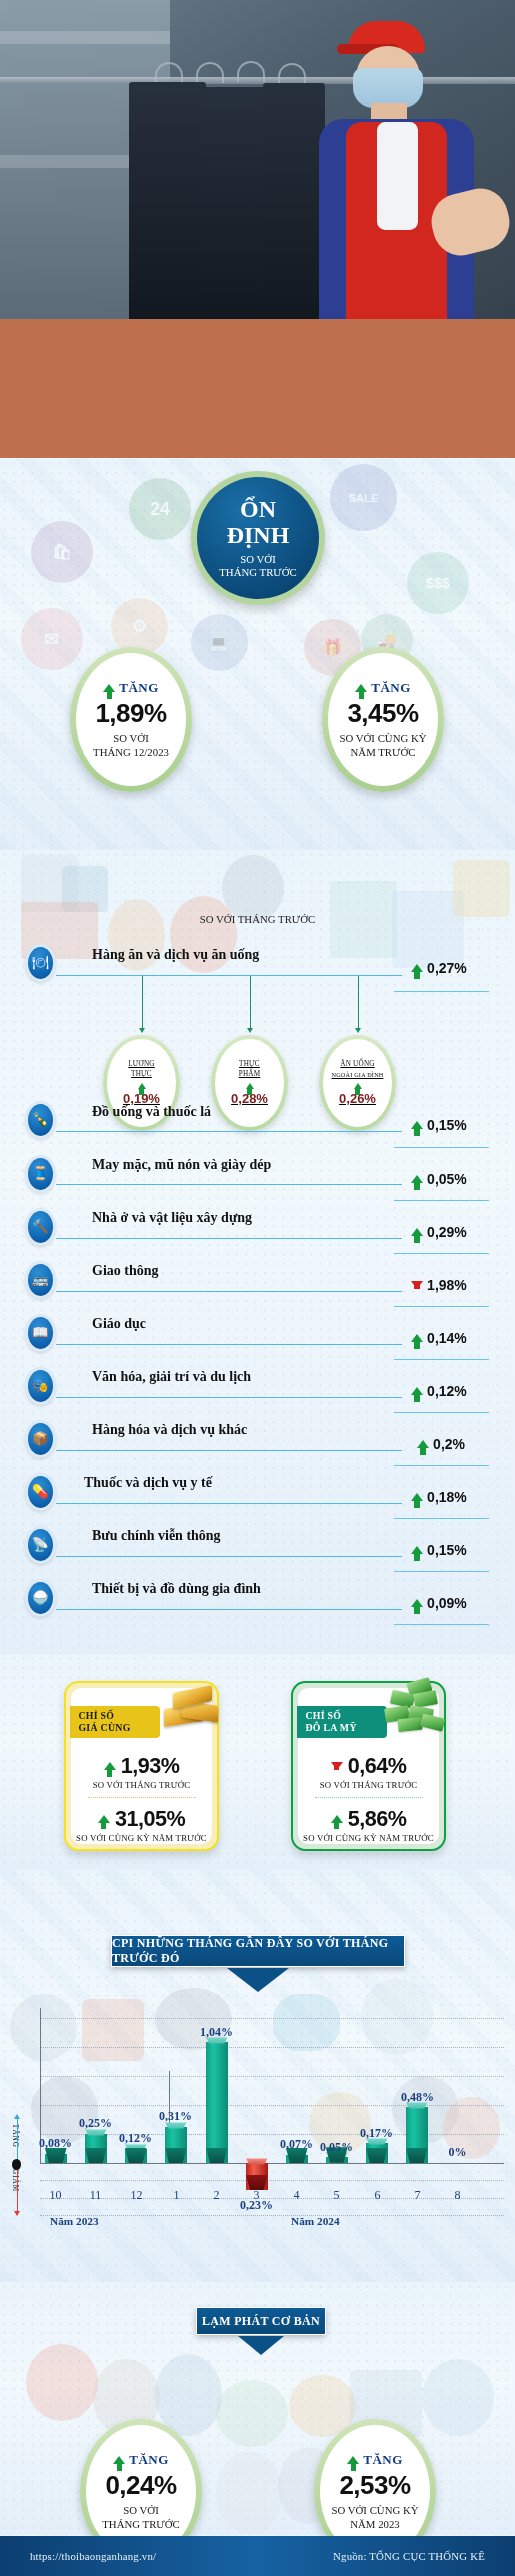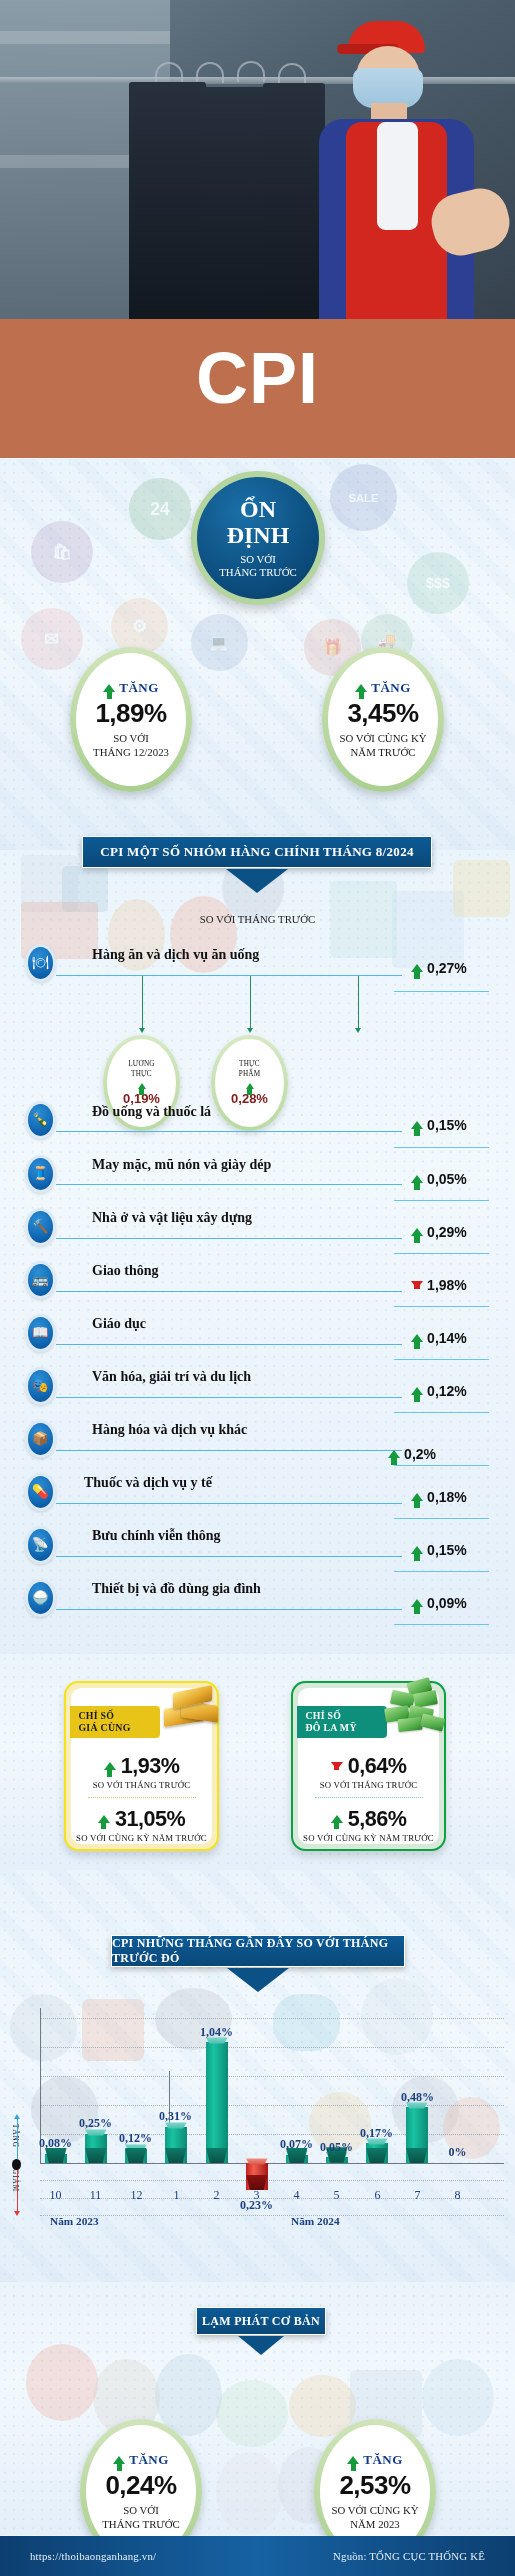--- a/index.html
+++ b/index.html
@@ -118,21 +118,21 @@
   .rowtitle { position:absolute; font-family:"Liberation Serif",serif; font-weight:bold; font-size:14px; color:#111; }
   .rowval { position:absolute; display:flex; align-items:center; gap:4.1px;
       font-family:"Liberation Sans",sans-serif; font-weight:bold; font-size:14px; color:#111; }
   .vline { position:absolute; width:1px; background:#1f8f5f; }
   .vtip { position:absolute; width:0;height:0; border-left:3.1px solid transparent;
       border-right:3.1px solid transparent; border-top:5.2px solid #1f8f5f; }
 
   .smalloval { position:absolute; width:77px; height:96px; border-radius:50%;
       background:linear-gradient(180deg,#d6e9c4,#b9d9a2); padding:4.1px; box-shadow:0 3.1px 6.2px rgba(0,0,0,.14);}
   .smalloval .in { width:100%;height:100%; border-radius:50%; background:#fff;
-      display:flex; flex-direction:column; align-items:center; justify-content:center; text-align:center;}
+      display:flex; flex-direction:column; align-items:center; justify-content:center; text-align:center;text-decoration:underline;}
   .smalloval .cap2 { font-family:"Liberation Serif",serif; font-size:7.2px; line-height:9.3px; color:#111; letter-spacing:0.2px;}
   .smalloval .num2 { font-family:"Liberation Sans",sans-serif; font-weight:bold; font-size:13px; color:#7f1d1d; margin-top:1px;}
   .arrow-up-s { width:0;height:0; border-left:4.6px solid transparent; border-right:4.6px solid transparent;
       border-bottom:6.7px solid #159a3c; position:relative; margin:3.6px 0 1px;}
   .arrow-up-s:after { content:""; position:absolute; left:-2.1px; top:6.7px; width:4.1px; height:6.2px; background:#159a3c;}
 
   
   .card { position:absolute; width:155px; height:170px; border-radius:14.4px; padding:5.2px;
       box-shadow:0 4.1px 8.2px rgba(0,0,0,.14); }
   .card .body { width:100%; height:100%; background:#fff; border-radius:10.3px; position:relative;
@@ -211,21 +211,20 @@
       <div class="mask"></div>
       <div class="neck"></div>
       <div class="torso"></div>
       <div class="vest"></div>
       <div class="shirt"></div>
       <div class="arm"></div>
     </div>
   </div>
 
   <div class="banner">
-    <div class="cpi">CPI</div>
   </div>
 
   <div class="bgpanel" style="top:459px;height:392px;">
     <div class="dots"></div>
     <div class="diag"></div>
     <div class="deco" style="left:129px;top:19px;width:62px;height:62px;background:#8fbf9c;text-decoration:underline;">
         <div class="lbl" style="font-size:17.5px;">24</div>
       </div>
     <div class="deco" style="left:330px;top:5.2px;width:67px;height:67px;background:#9aa8d4;">
         <div class="lbl" style="font-size:11.3px;">SALE</div>
@@ -292,25 +291,20 @@
     <div class="deco" style="left:62px;top:15.5px;width:46px;height:46px;background:#a9c9dd;border-radius:5.2px;"></div>
     <div class="deco" style="left:20.6px;top:52px;width:77px;height:57px;background:#e8a898;border-radius:4.1px;"></div>
     <div class="deco" style="left:108px;top:49px;width:57px;height:72px;background:#f0c89d;"></div>
     <div class="deco" style="left:170px;top:46px;width:67px;height:77px;background:#eda48f;"></div>
     <div class="deco" style="left:330px;top:31px;width:67px;height:77px;background:#bfe0dc;border-radius:5.2px;"></div>
     <div class="deco" style="left:392px;top:41px;width:72px;height:77px;background:#c9dff1;border-radius:5.2px;"></div>
     <div class="deco" style="left:453px;top:10.3px;width:57px;height:57px;background:#f0d79a;border-radius:6.2px;"></div>
     <div class="deco" style="left:222px;top:5.2px;width:62px;height:67px;background:#b8c4cf;"></div>
   </div>
 
-  <div class="ribbon" style="left:82px;top:836px;width:350px;">
-    <span>CPI MỘT SỐ NHÓM HÀNG CHÍNH THÁNG 8/2024</span>
-    <div class="tailw"></div>
-    <div class="tail"></div>
-  </div>
   <div class="sub-note-center" style="top:913px;">SO VỚI THÁNG TRƯỚC</div>
 
   <div class="icon-badge" style="left:25px;top:944px;">
     <div class="ic">🍽</div>
   </div>
   <div class="rowtitle" style="left:92px;top:947px;">Hàng ăn và dịch vụ ăn uống</div>
   <div class="rowline" style="left:56px;top:975px;width:346px;"></div>
   <div class="rowline2" style="left:394px;top:991px;width:95px;transform:skewX(-40deg);transform-origin:left;"></div>
   <div class="rowval" style="left:411px;top:960px;">
     <span class="arrow-up"></span>
@@ -333,20 +327,28 @@
     </div>
   </div>
   <div class="smalloval" style="left:211px;top:1035px;">
     <div class="in">
       <div class="cap2">THỰC</div>
       <div class="cap2">PHẨM</div>
       <span class="arrow-up-s"></span>
       <div class="num2">0,28%</div>
     </div>
   </div>
+  <div class="smalloval" style="left:319px;top:1035px;">
+    <div class="in">
+      <div class="cap2">ĂN UỐNG</div>
+      <div class="cap2" style="font-size:6.2px;">NGOÀI GIA ĐÌNH</div>
+      <span class="arrow-up-s"></span>
+      <div class="num2">0,26%</div>
+    </div>
+  </div>
 
   <div id="cat-rows">
       <div class="icon-badge" style="left: 25px; top: 1101px;">
         <div class="ic">🍾</div>
       </div>
       <div class="rowtitle" style="left: 92px; top: 1104px;">Đồ uống và thuốc lá</div>
       <div class="rowline" style="left: 56px; top: 1131px; width: 346px;"></div>
       <div class="rowline2" style="left: 394px; top: 1147px; width: 95px; transform: skewX(-40deg); transform-origin: left center;"></div>
       <div class="rowval" style="left: 411px; top: 1117px;">
         <span class="arrow-up"></span>
@@ -401,21 +403,21 @@
       <div class="rowval" style="left: 411px; top: 1383px;">
         <span class="arrow-up"></span>
         <span>0,12%</span>
       </div>
       <div class="icon-badge" style="left: 25px; top: 1420px;">
         <div class="ic">📦</div>
       </div>
       <div class="rowtitle" style="left: 92px; top: 1422px;">Hàng hóa và dịch vụ khác</div>
       <div class="rowline" style="left: 56px; top: 1450px; width: 346px;"></div>
       <div class="rowline2" style="left: 394px; top: 1465px; width: 95px; transform: skewX(-40deg); transform-origin: left center;"></div>
-      <div class="rowval" style="left: 388px; top: 1436px; margin-top: 10px;">
+      <div class="rowval" style="left: 417px; top: 1436px;">
         <span class="arrow-up"></span>
         <span>0,2%</span>
       </div>
       <div class="icon-badge" style="left: 25px; top: 1473px;">
         <div class="ic">💊</div>
       </div>
       <div class="rowtitle" style="left: 84px; top: 1475px;">Thuốc và dịch vụ y tế</div>
       <div class="rowline" style="left: 56px; top: 1503px; width: 346px;"></div>
       <div class="rowline2" style="left: 394px; top: 1518px; width: 95px; transform: skewX(-40deg); transform-origin: left center;"></div>
       <div class="rowval" style="left: 411px; top: 1489px;">

